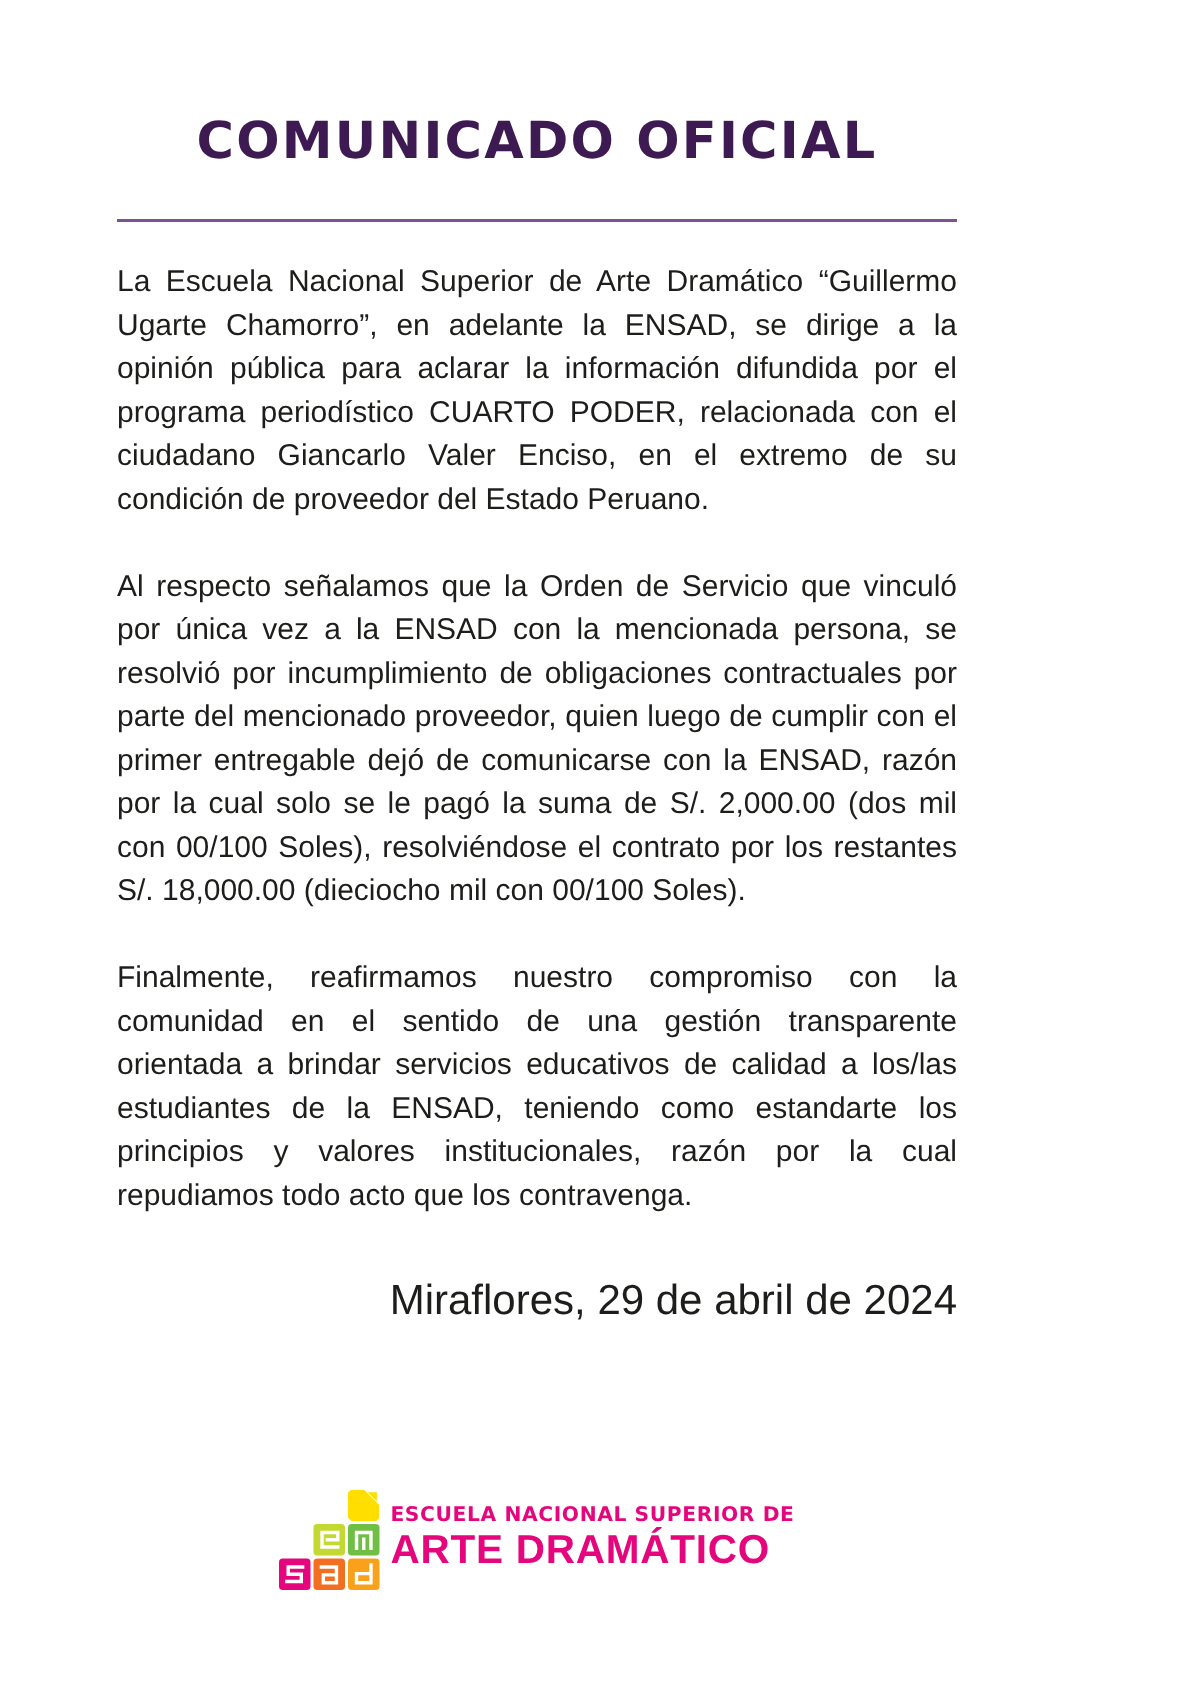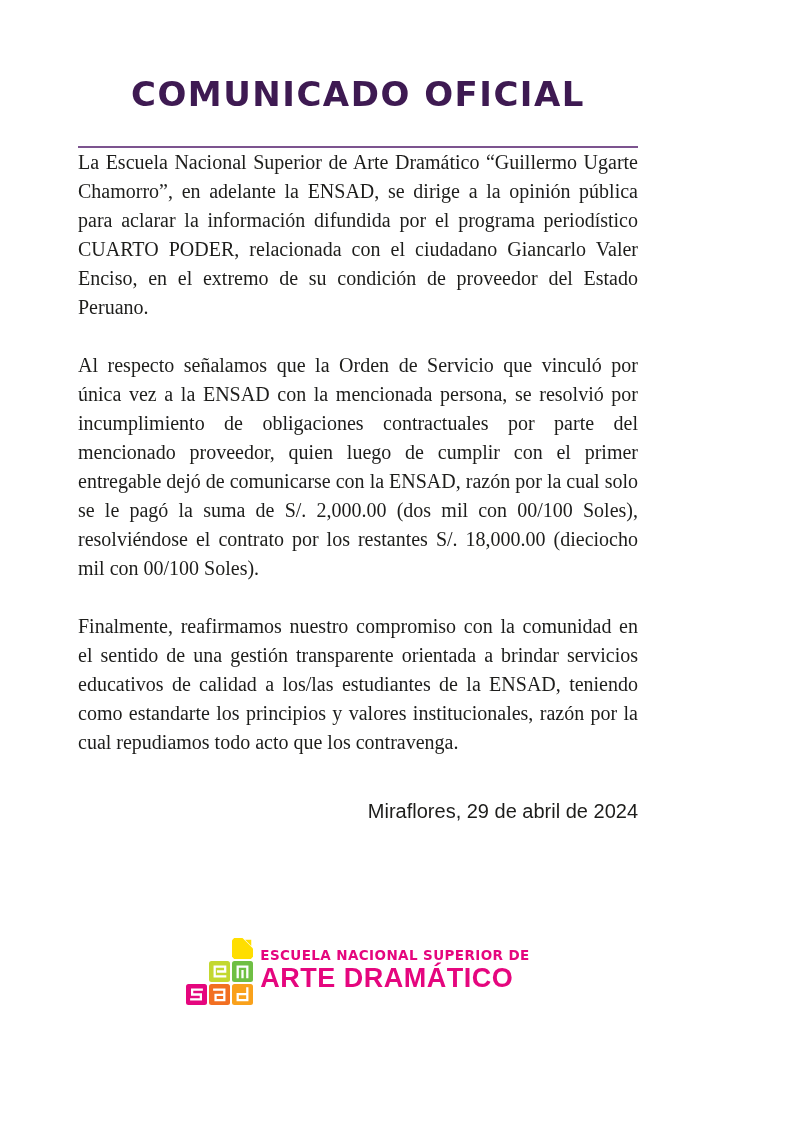--- a/index.html
+++ b/index.html
@@ -30,31 +30,31 @@
     line-height: 1.2;
     font-family: "DejaVu Sans", "Liberation Sans", sans-serif;
   }
   .divider {
     margin-top: 31px;
     height: 2px;
     background: #7c548f;
     border: none;
   }
   .body-copy {
-    font-family: Liberation Serif, serif;
+    margin-top: 26px;
   }
   .body-copy p {
     margin: 0 0 29px 0;
     font-size: 20px;
     line-height: 29px;
     text-align: justify;
   }
   .dateline {
     margin-top: 40px;
-    font-size: 20px;
+    font-size: 28px;
     line-height: 29px;
     text-align: right;
   }
   .logo {
     margin-top: 112px;
     display: flex;
     justify-content: center;
     align-items: center;
     gap: 7px;
   }

